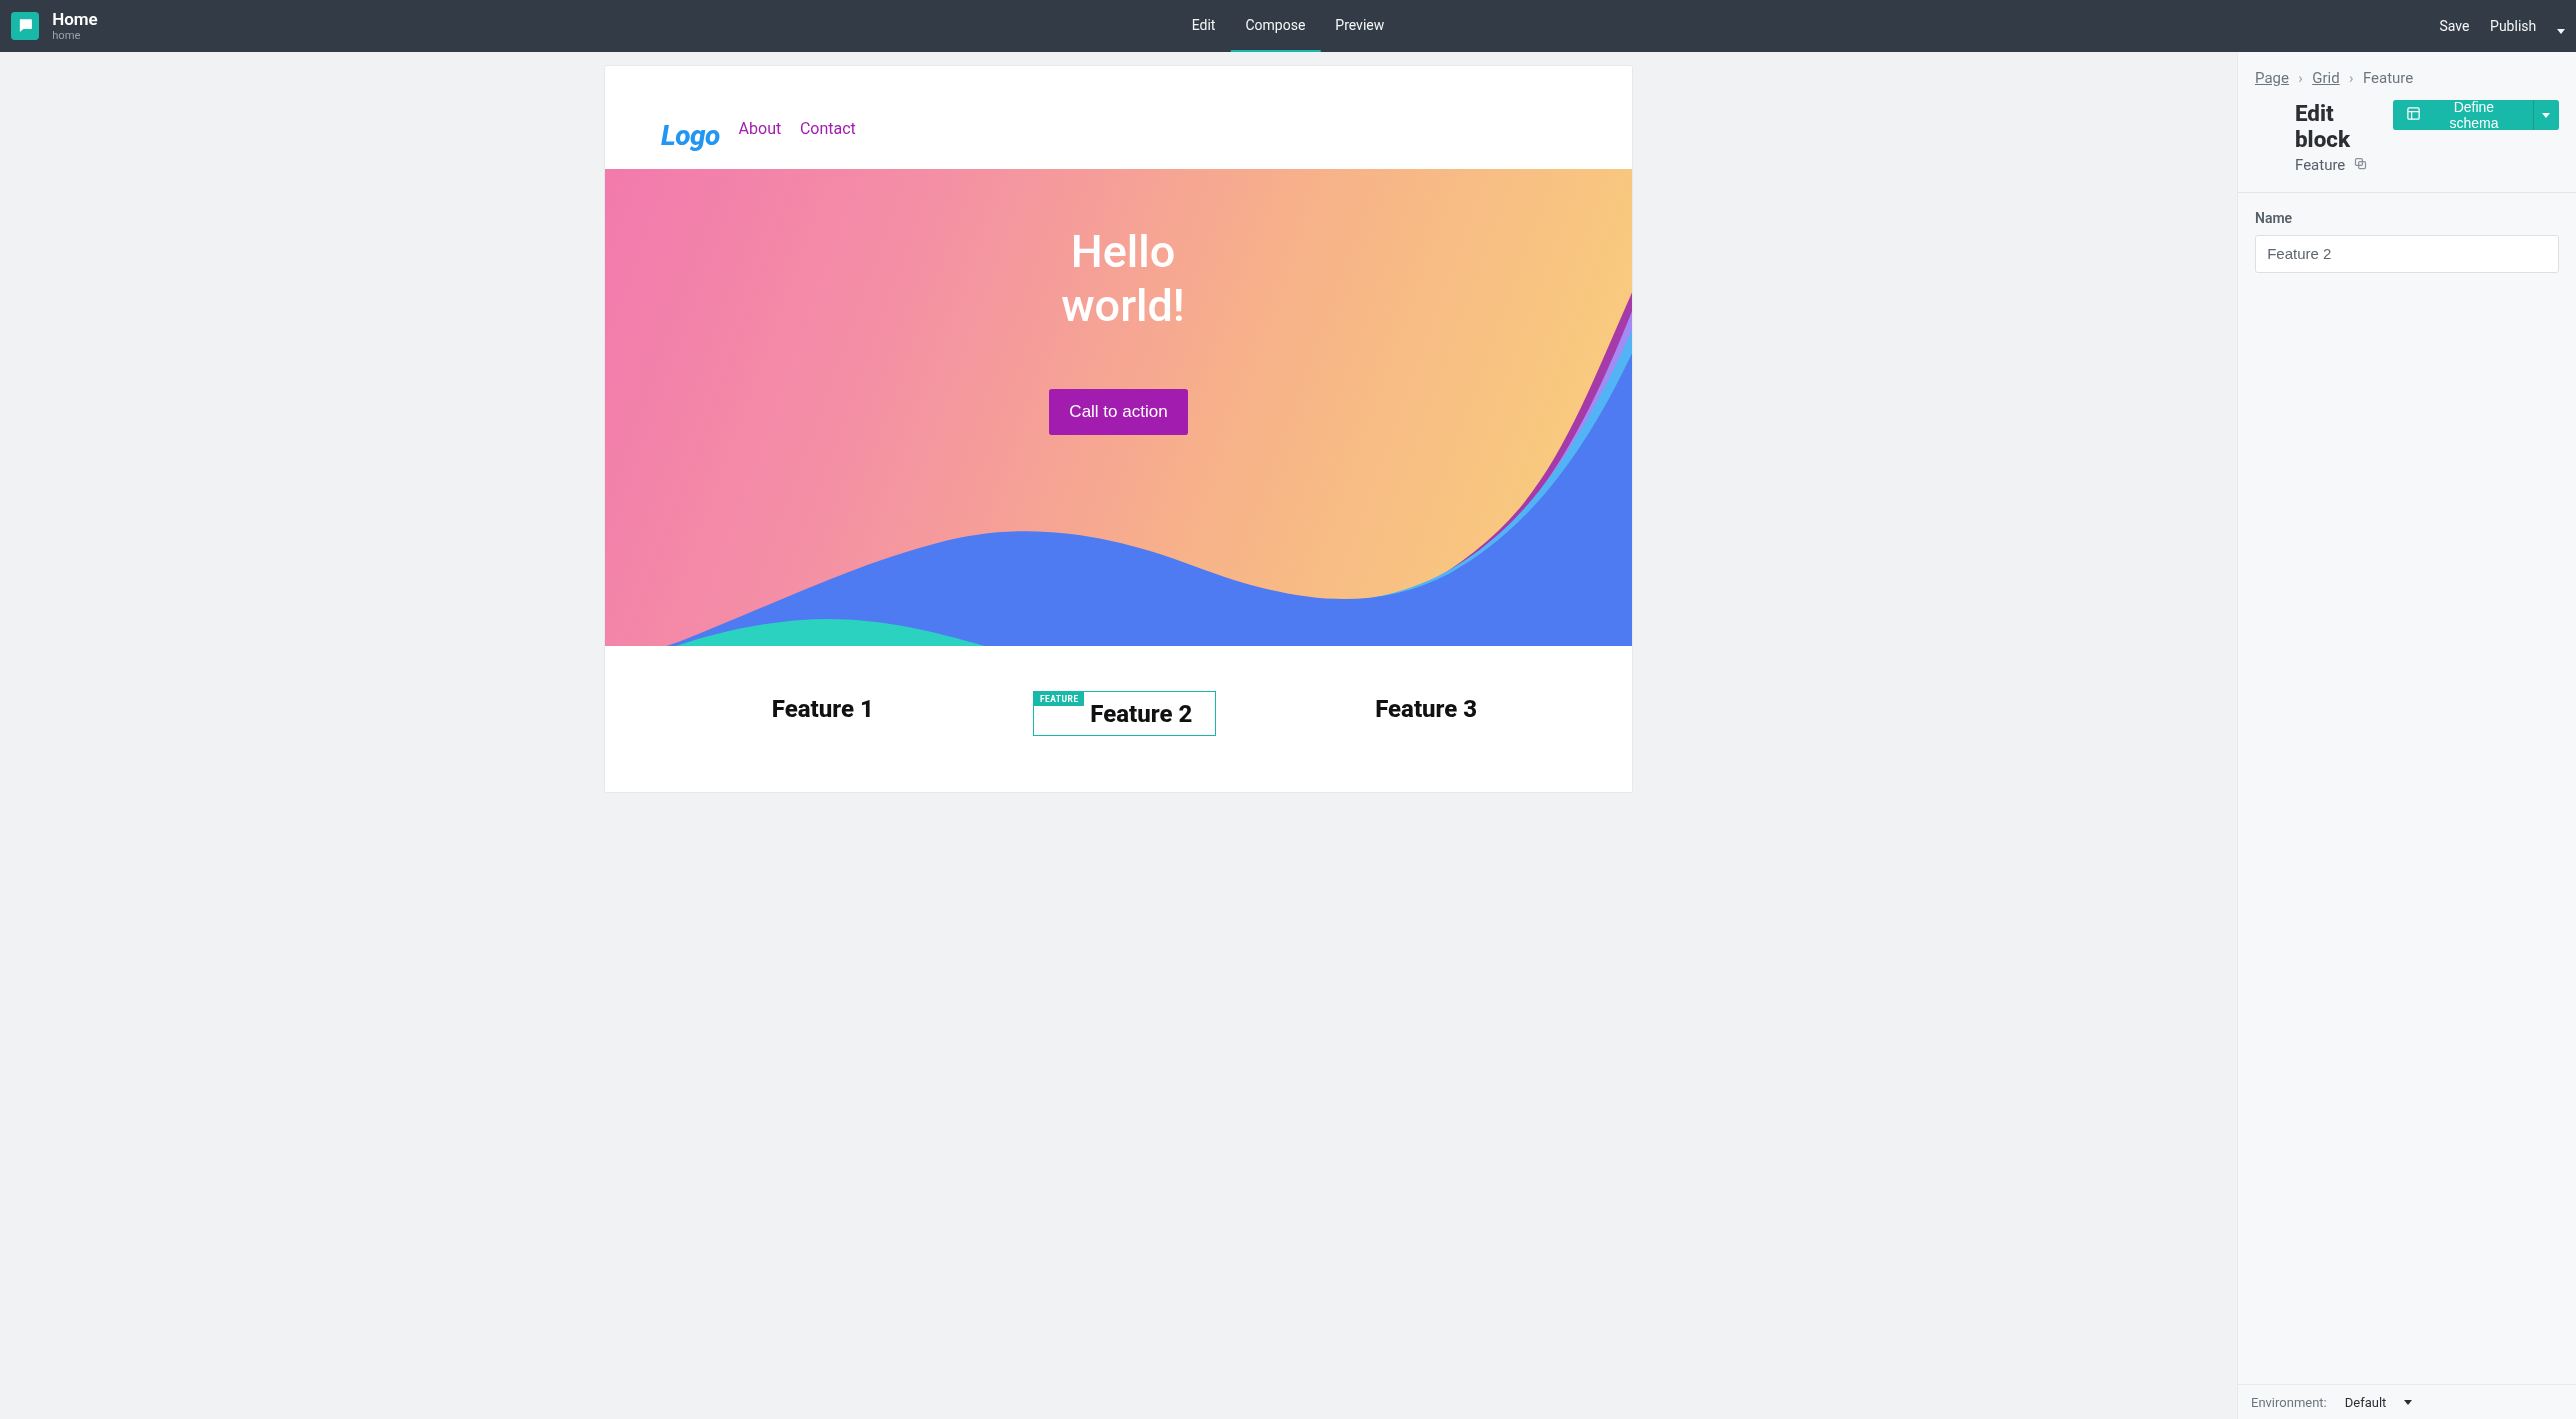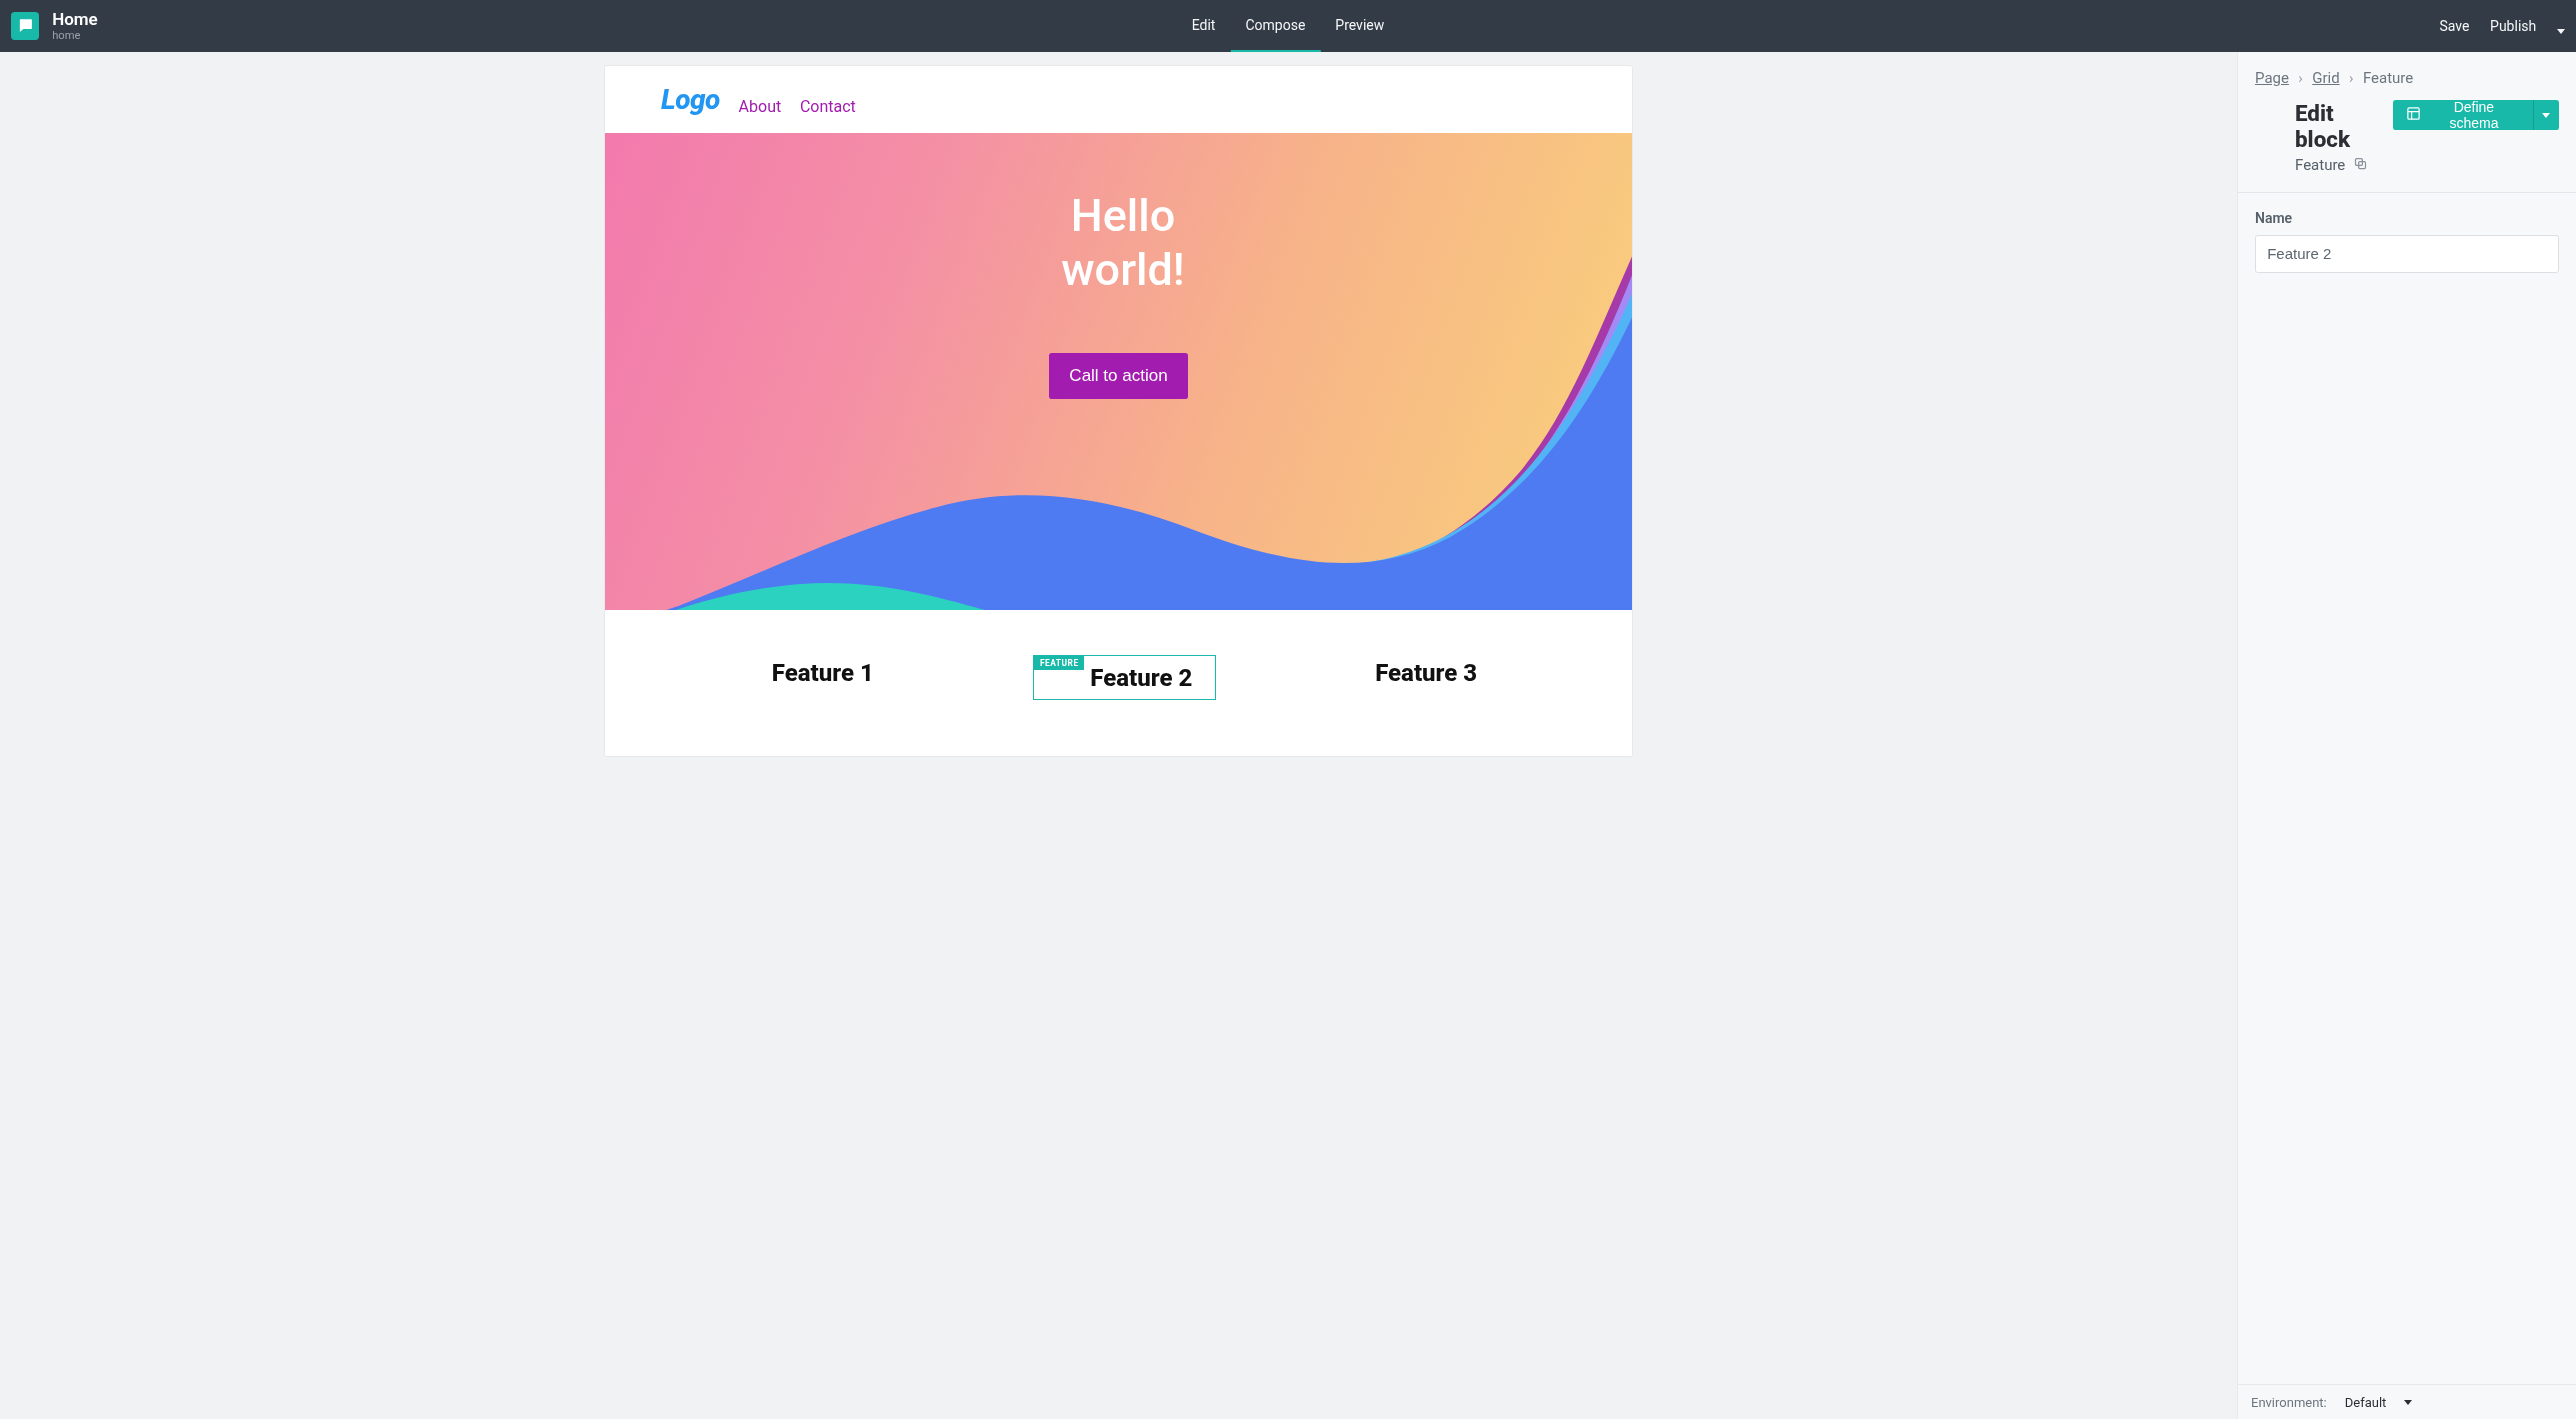--- a/index.html
+++ b/index.html
@@ -23,21 +23,21 @@
   .topbar-right { margin-left:auto; display:flex; align-items:flex-end; gap:20.6px; }
   .top-action { font-size:14px; color:#f5f6f7; cursor:pointer; }
   .caret-down { width:0; height:0; border-left:4.7px solid transparent; border-right:4.7px solid transparent; border-top:5.6px solid #f5f6f7; display:inline-block; }
 
   
   .main { display:flex; height:calc(100% - 52px); }
 
   .canvas-wrap { flex:1 1 auto; padding:13px; overflow:auto; }
   .canvas { background:#fff; border:0.9px solid #e6e8ea; border-radius:2.8px; overflow:hidden; max-width:1029px; margin:0 auto; }
 
-  .site-nav { display:flex; align-items:flex-end; gap:18.7px; padding:17px 56px; }
+  .site-nav { display:flex; align-items:flex-start; gap:18.7px; padding:17px 56px;margin-top:36px; }
   .site-logo { font-size:28px; font-weight:800; color:#2196f3; font-style:italic; letter-spacing:-0.5px; }
   .site-link { font-size:16px; color:#a21caf; cursor:pointer; }
 
   .hero { position:relative; width:100%; height:477px; overflow:hidden; }
   .hero-grad { position:absolute; inset:0; background:linear-gradient(110deg,#f27aad 0%,#f48fa5 28%,#f7b289 60%,#f9d37a 100%); }
   .wave { position:absolute; left:0; right:0; bottom:-1.9px; width:100%; }
   .hero-content { position:relative; z-index:5; text-align:center; padding-top:56px; }
   .hero-title { color:#fff; font-size:45px; font-weight:500; line-height:1.2;padding-left:9px; }
   .hero-btn { margin-top:56px; display:inline-block; background:#a21caf; color:#fff; border:none; font-size:17px; padding:13px 20.6px; border-radius:2.8px; cursor:pointer; }
 

